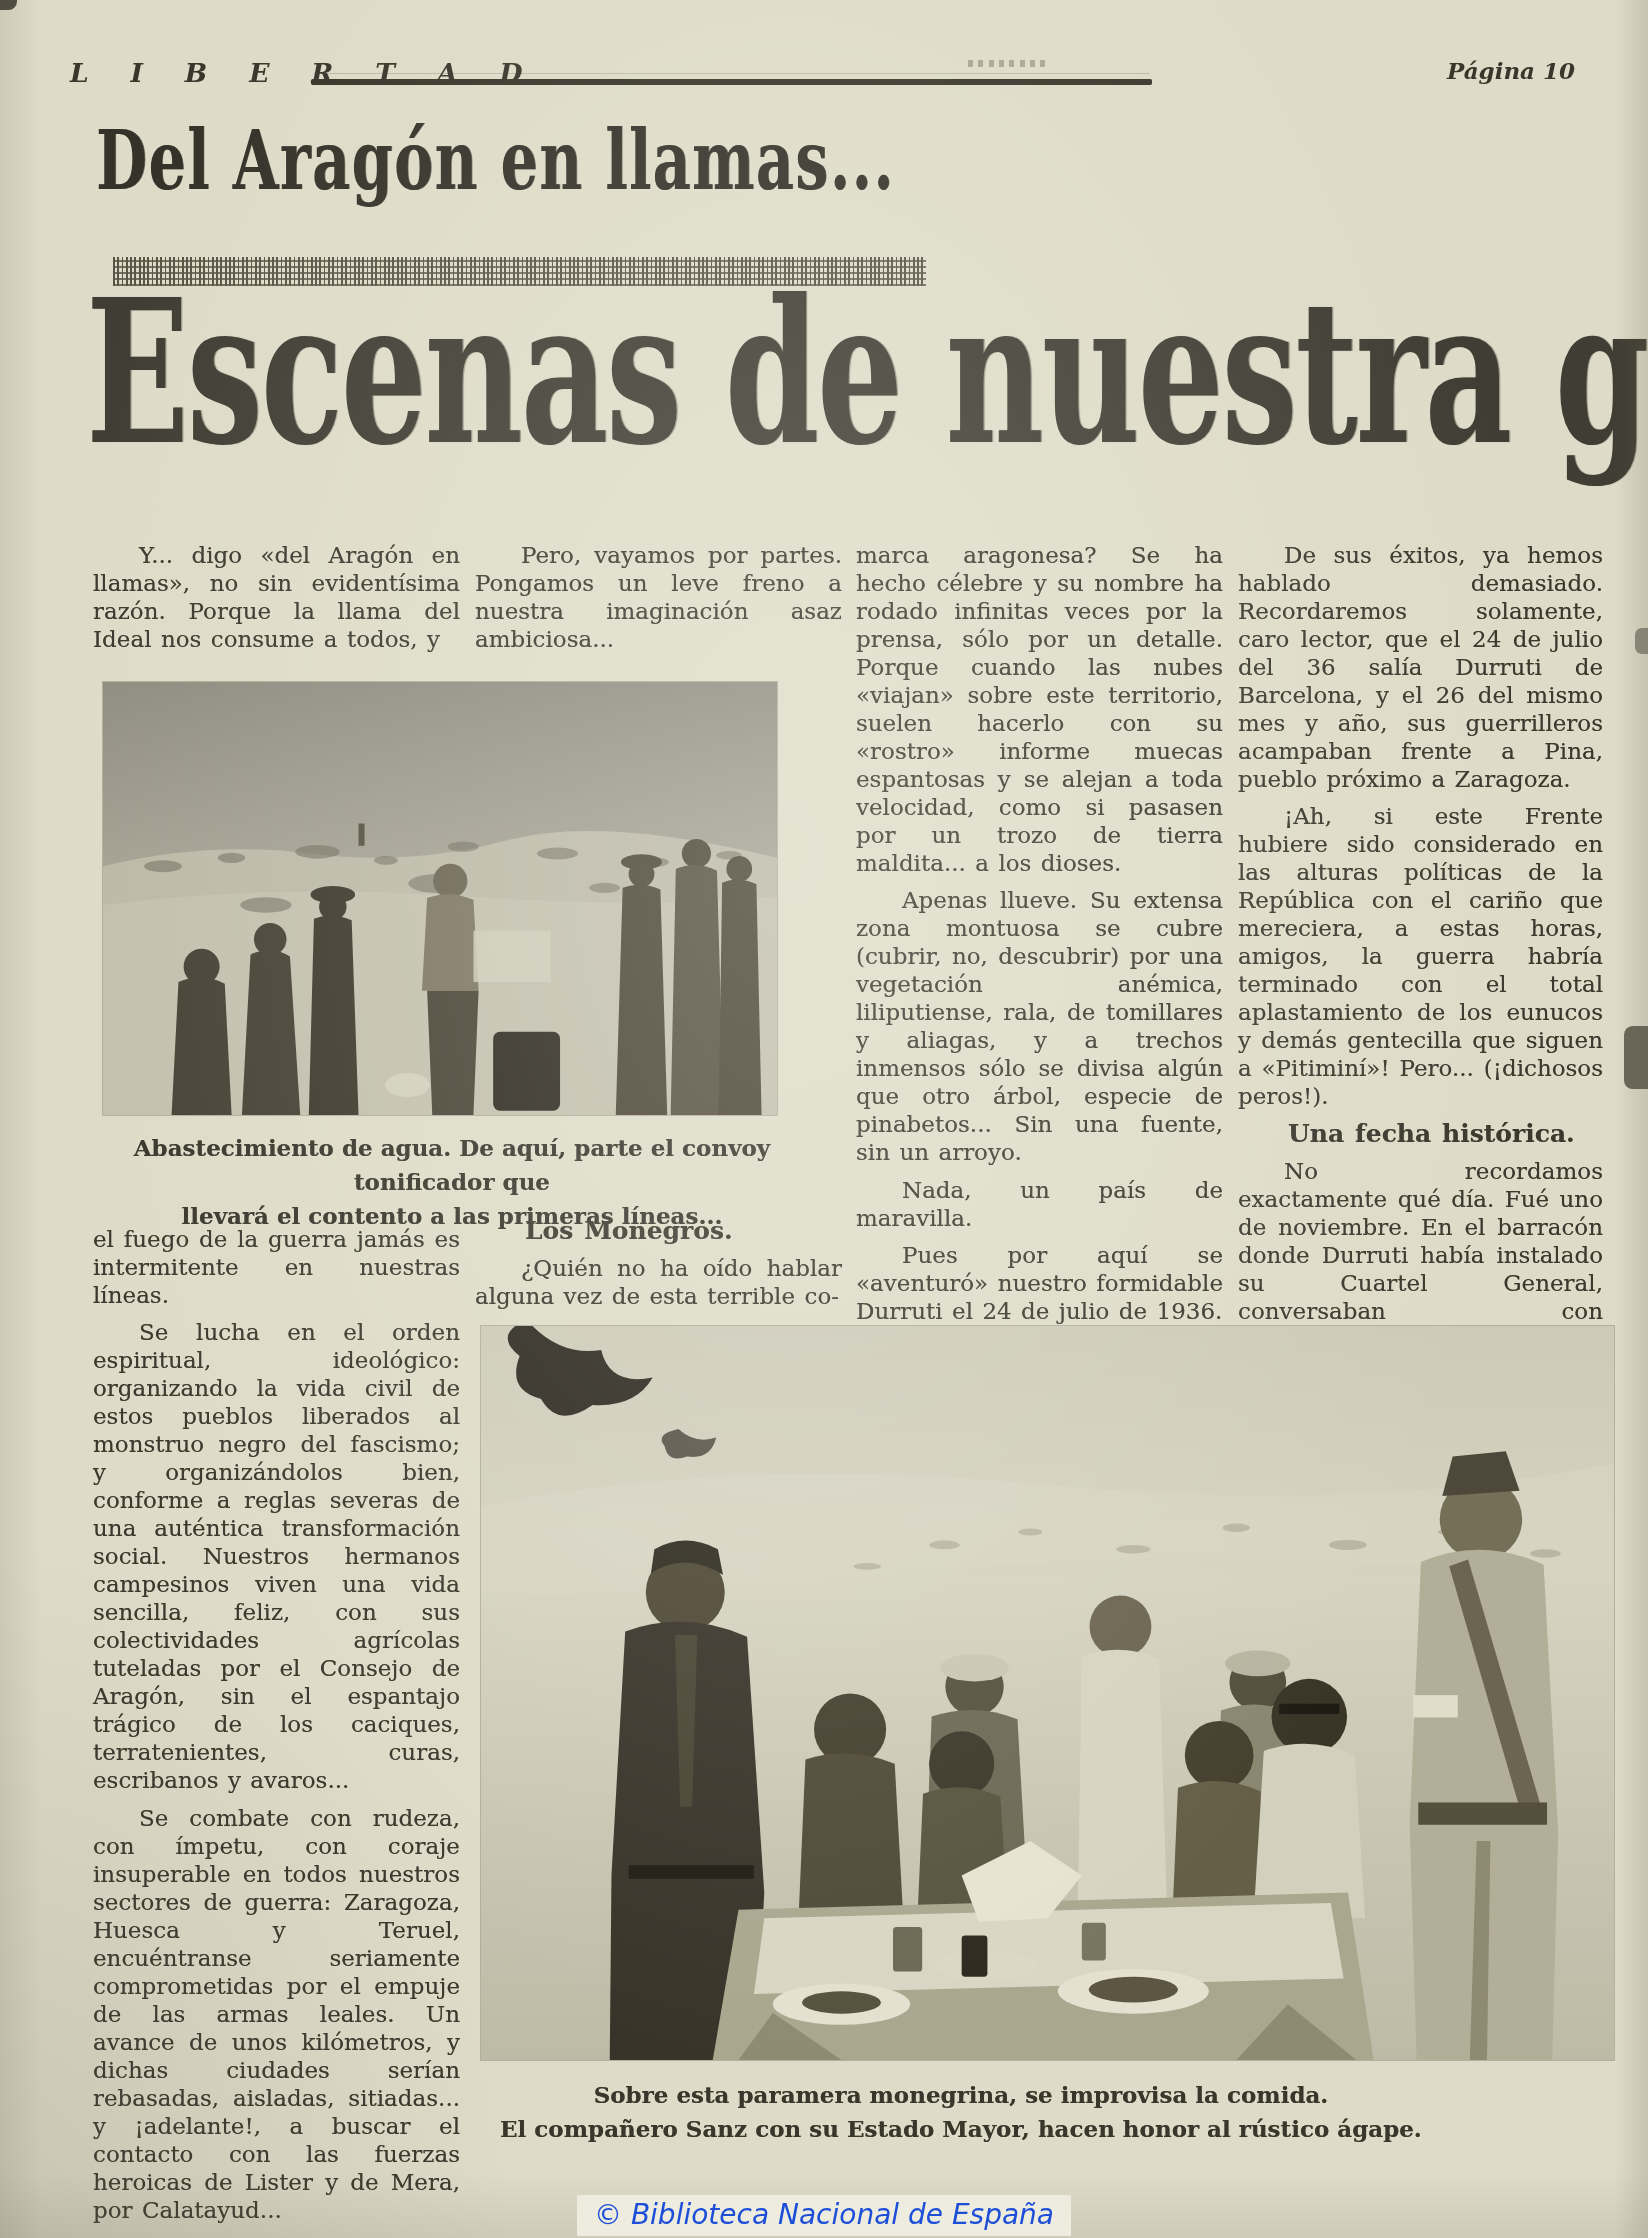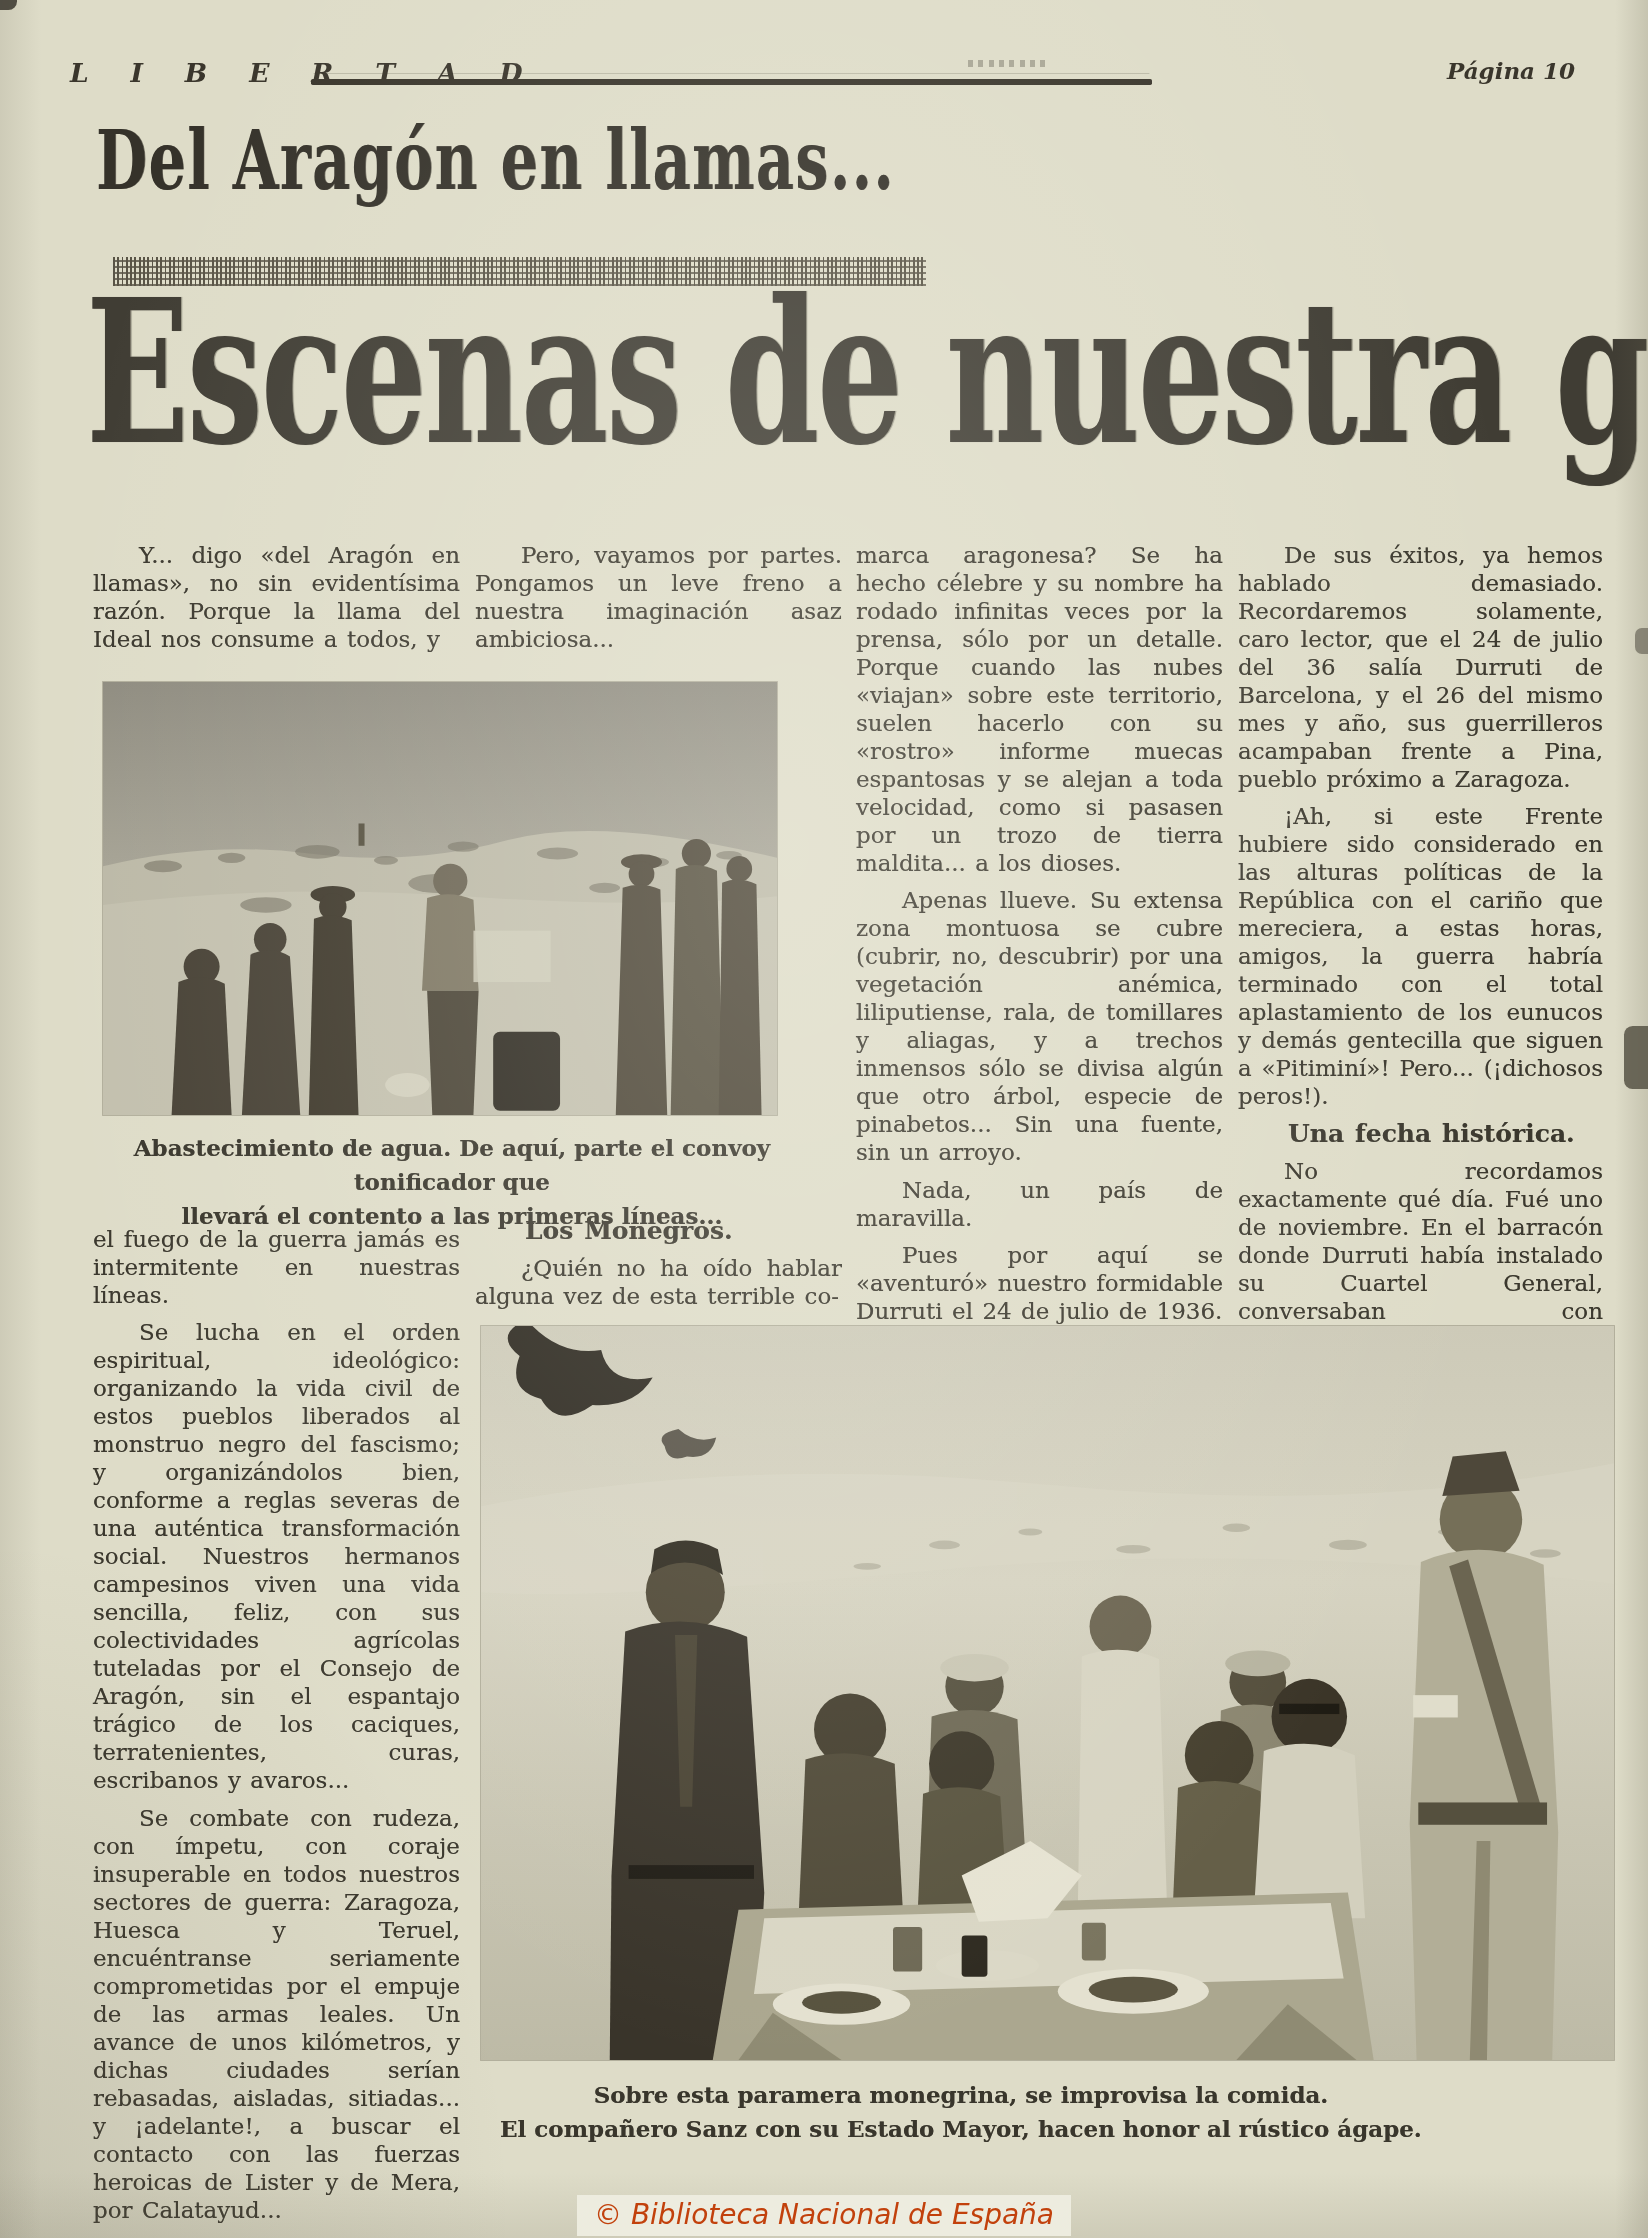--- a/index.html
+++ b/index.html
@@ -25,21 +25,21 @@
   
   .col{position:absolute;width:367px;font-size:23px;line-height:28px;text-align:justify;color:#3b382e;text-shadow:0 0 0.6px rgba(59,56,46,.55);word-spacing:2.1px;}
   .col p{margin:0 0 9.4px 0;text-indent:2em;}
   .col p.noindent{text-indent:0;}
   .subhead{font-weight:bold;font-size:25px;margin:5.1px 0 10.3px 0;text-indent:0;}
   
   .photo{position:absolute;overflow:hidden;box-shadow:0 0 0 0.9px rgba(80,75,60,.35), 0 0 5.1px rgba(80,75,60,.25) inset;}
   .photo svg{display:block;width:100%;height:100%;}
   .caption{position:absolute;text-align:center;font-weight:bold;font-size:23px;line-height:34px;color:#39362c;text-shadow:0 0 0.5px rgba(57,54,44,.6);}
   
-  .credit{position:absolute;left:50%;transform:translateX(-50%);bottom:3.4px;background:#edecdf;padding:2.6px 17px 5.1px 17px;font-family:"DejaVu Sans",sans-serif;font-style:italic;font-size:28px;color:#c2410c;z-index:60;}
+  .credit{position:absolute;left:50%;transform:translateX(-50%);bottom:3.4px;background:#edecdf;padding:2.6px 17px 5.1px 17px;font-family:"DejaVu Sans",sans-serif;font-style:italic;font-size:28px;color:#1d4ed8;z-index:60;}
   
   .artifact{position:absolute;pointer-events:none;z-index:55;}
   .a-corner{left:0;top:0;width:17px;height:10.3px;background:#2f2c24;opacity:.8;border-bottom-right-radius:8.6px;}
   .a-right1{left:1624px;top:1026px;width:24px;height:63px;background:#575345;opacity:.85;border-radius:8.6px 0 0 8.6px;}
   .a-right2{left:1635px;top:628px;width:13.7px;height:26px;background:#6b675a;opacity:.7;border-radius:6.9px 0 0 6.9px;}
   .a-top1{left:968px;top:60px;width:77px;height:6.9px;background:repeating-linear-gradient(90deg,rgba(58,54,44,.5) 0 5.1px,transparent 5.1px 10.3px);opacity:.6;}
 </style>
 </head>
 <body>
 

